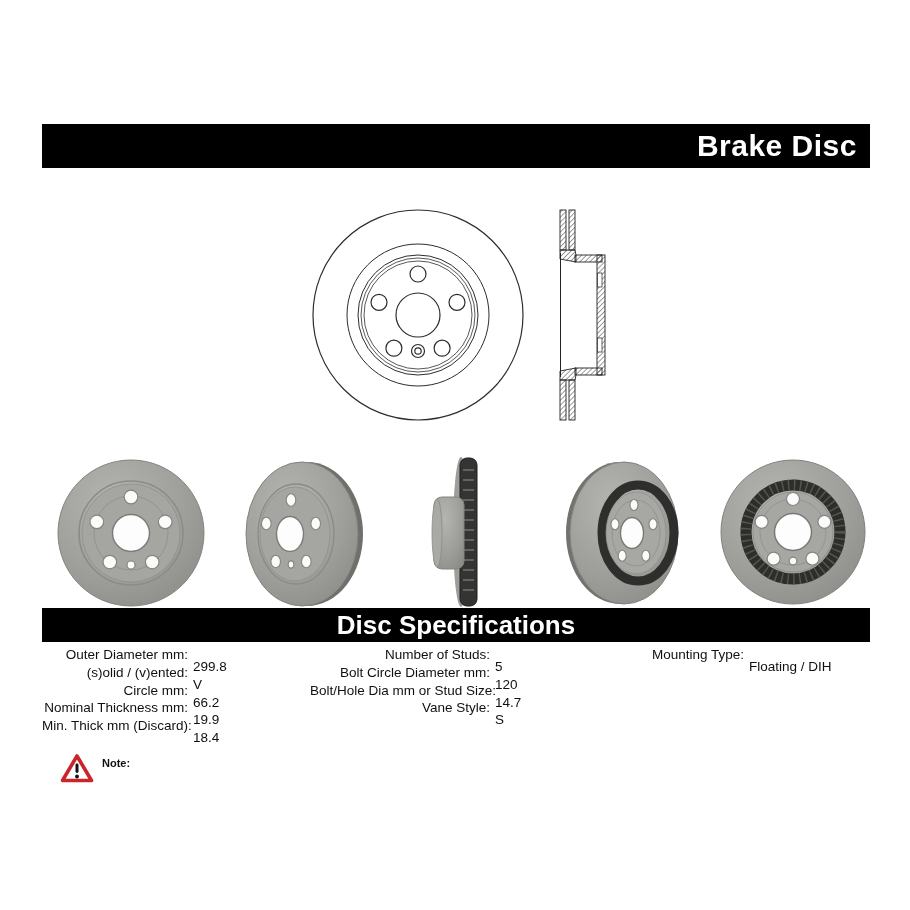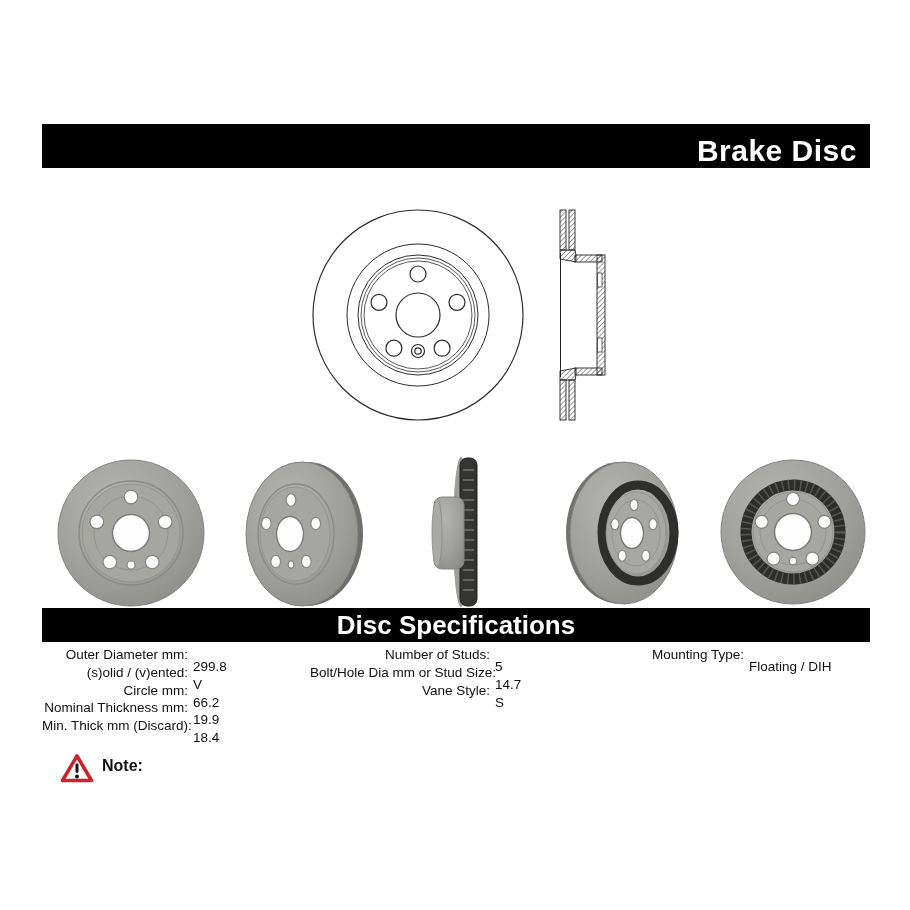--- a/index.html
+++ b/index.html
@@ -1,29 +1,29 @@
 <!DOCTYPE html>
 <html><head>
 <meta charset="utf-8">
 <style>
   html,body{margin:0;padding:0;background:#fff;}
   body{width:910px;height:910px;font-family:"Liberation Sans",sans-serif;}
   #canvas{position:relative;width:910px;height:910px;background:#fff;overflow:hidden;}
   .abs{position:absolute;}
   .bar{background:#000;color:#fff;font-weight:bold;box-sizing:border-box;}
-  .title-bar{left:42px;top:124px;width:828px;height:44px;display:flex;align-items:flex-end;justify-content:flex-end;padding-right:13px;font-size:30px;letter-spacing:.5px;}
+  .title-bar{left:42px;top:124px;width:828px;height:44px;display:flex;align-items:center;justify-content:flex-end;padding-right:13px;font-size:30px;letter-spacing:.5px;}
   .spec-bar{left:42px;top:608px;width:828px;height:34px;display:flex;align-items:center;justify-content:center;font-size:26px;}
   .spec-col{position:absolute;top:646px;font-weight:normal;font-size:13.5px;color:#101010;}
   .spec-row{display:flex;height:17.8px;line-height:17.8px;white-space:nowrap;}
   .spec-label{text-align:right;flex:0 0 auto;}
   .spec-value{margin-left:5px;text-align:right;margin-top:12px;}
   #col-left{left:42px;width:268px;}   #col-left  .spec-label{width:146px;}
   #col-mid{left:310px;width:306px;}   #col-mid   .spec-label{width:180px;}
   #col-right{left:620px;width:250px;} #col-right .spec-label{width:124px;}
-  .note-label{left:102px;top:757px;font-size:16px;font-weight:bold;color:#111;}
+  .note-label{left:102px;top:757px;font-size:11px;font-weight:bold;color:#111;}
   svg{display:block;}
 </style>
 </head>
 <body>
 
 <div id="canvas">
 
   <div class="abs bar title-bar">
     <span>Brake Disc</span>
   </div>
@@ -190,20 +190,24 @@
         <span class="spec-value">18.4</span>
       </div>
   </div>
 
   <div id="col-mid" class="spec-col">
     <div class="spec-row">
         <span class="spec-label">Number of Studs:</span>
         <span class="spec-value">5</span>
       </div>
     <div class="spec-row">
+        <span class="spec-label">Bolt Circle Diameter mm:</span>
+        <span class="spec-value">120</span>
+      </div>
+    <div class="spec-row">
         <span class="spec-label">Bolt/Hole Dia mm or Stud Size:</span>
         <span class="spec-value">14.7</span>
       </div>
     <div class="spec-row">
         <span class="spec-label">Vane Style:</span>
         <span class="spec-value">S</span>
       </div>
   </div>
 
   <div id="col-right" class="spec-col">

